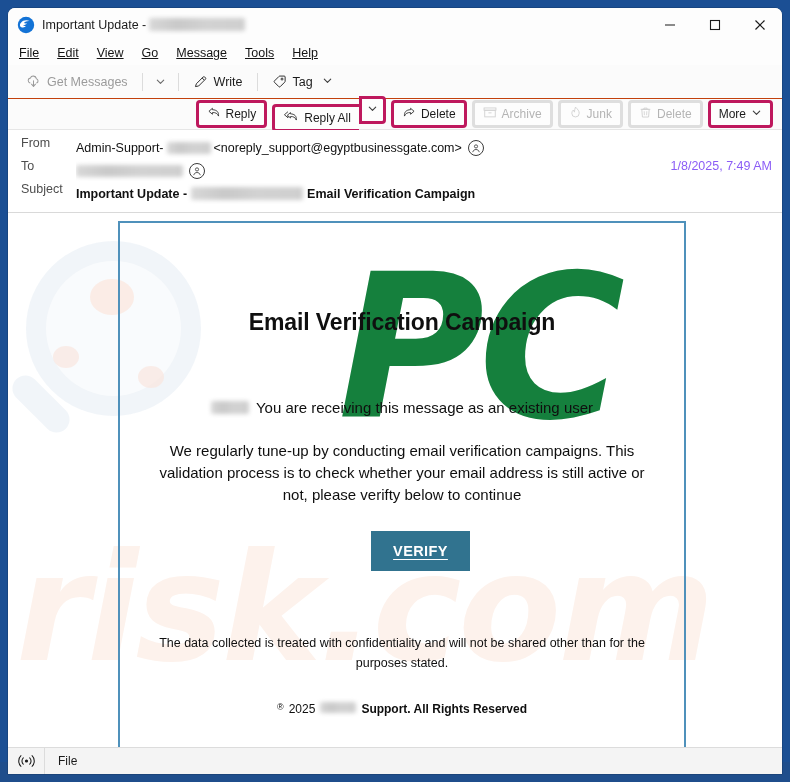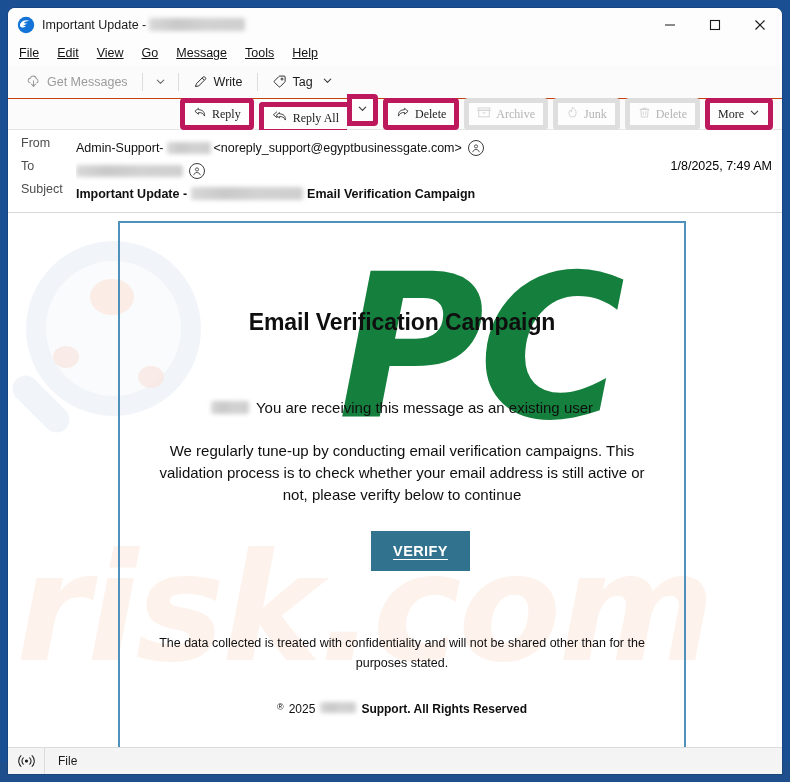--- a/index.html
+++ b/index.html
@@ -127,27 +127,26 @@
     align-items: center;
     justify-content: flex-end;
     padding-right: 9px;
     border-bottom: 1px solid #e6e6e6;
     gap: 5px;
   }
   .abtn {
     display: flex; align-items: center; gap: 5px;
     height: 22px;
     padding: 0 8px;
-    border: 5px solid #be185d;
+    border: 3px solid #be185d;
     border-radius: 4px;
     background: #fdfdfd;
     font-size: 12px;
     color: #1b1b1b;
     white-space: nowrap;
-    font-family: Liberation Serif, serif;
   }
   .abtn.disabled { color: #b4b4b4; border-color: #dedede; }
   .abtn.disabled svg { opacity: .45; }
   .abtn-group { display: flex; }
   .abtn-group .abtn:first-child { border-radius: 4px 0 0 4px; border-right: none; margin-top: 8px;}
   .abtn-group .abtn:last-child { border-radius: 0 4px 4px 0; padding: 0 5px;}
   
   .headers {
     background: #ffffff;
     padding: 6px 0 7px 0;
@@ -169,21 +168,21 @@
     flex: 1;
     display: flex;
     align-items: center;
     gap: 0px;
     color: #111;
     white-space: nowrap;
     overflow: hidden;
   }
   .hvalue.subject { font-weight: bold; }
   .hdate {
-    color: #000000;
+    color: #8b5cf6;
     font-size: 12.5px;
     white-space: nowrap;
     margin-left: 10px;
   }
   .addr-badge {
     display: inline-flex;
     align-items: center; justify-content: center;
     width: 14px; height: 14px;
     border: 1.3px solid #3b3b3b;
     border-radius: 50%;

